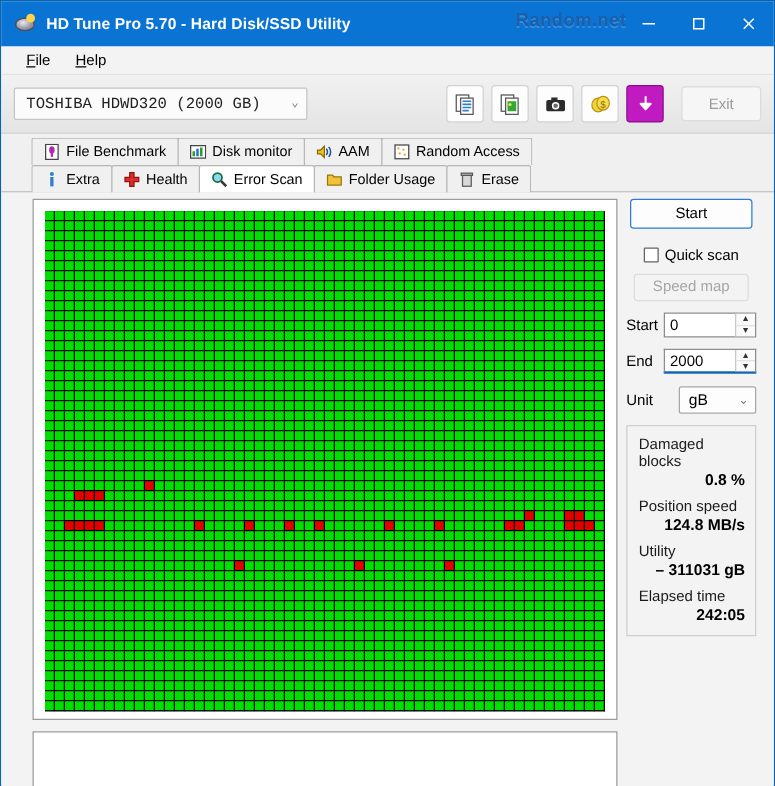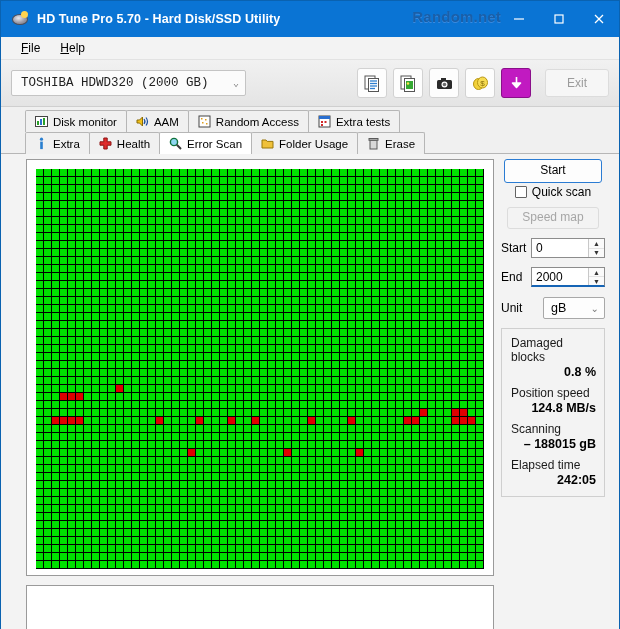--- a/index.html
+++ b/index.html
@@ -151,21 +151,21 @@
 
   
   .rightcol{
     position:absolute;left:500px;top:5px;width:104px;
   }
   .start-btn{
     width:96px;height:22px;margin:0 auto;display:block;
     background:#fdfdfd;border:1px solid #2b7cd3;border-radius:3px;
     font-size:12px;color:#000;text-align:center;line-height:20px;
   }
-  .qs-row{display:flex;align-items:center;justify-content:center;margin-top:2px;gap:5px;}
+  .qs-row{display:flex;align-items:center;justify-content:center;margin-top:14px;gap:5px;}
   .cbox{
     width:12px;height:12px;background:#fff;border:1px solid #636363;
     box-sizing:border-box;border-radius:1px;
   }
   .qs-label{font-size:12px;}
   .speedmap-btn{
     width:90px;height:20px;margin:8px auto 0;display:block;
     background:#f3f3f3;border:1px solid #dcdcdc;border-radius:3px;
     font-size:12px;color:#a6a6a6;text-align:center;line-height:18px;
   }
@@ -302,20 +302,28 @@
         </svg>
       </div>
       <div class="exit-btn">Exit</div>
     </div>
   </div>
 
   <div class="tabs">
     <div class="tabrow row1">
       <div class="tab">
         <svg class="tab-ico" viewBox="0 0 13 13">
+          <rect x="1.5" y="0.5" width="10" height="12" fill="#fff" stroke="#444"></rect>
+          <ellipse cx="6.5" cy="5" rx="2.2" ry="3" fill="#b02bb0"></ellipse>
+          <rect x="5.6" y="7.5" width="1.8" height="3" fill="#b02bb0"></rect>
+        </svg>
+        <span>File Benchmark</span>
+      </div>
+      <div class="tab">
+        <svg class="tab-ico" viewBox="0 0 13 13">
           <rect x="0.5" y="1.5" width="12" height="10" fill="#fff" stroke="#444"></rect>
           <rect x="2" y="6" width="2" height="4" fill="#2aa02a"></rect>
           <rect x="5" y="4" width="2" height="6" fill="#2a6fd0"></rect>
           <rect x="8" y="3" width="2" height="7" fill="#2aa02a"></rect>
         </svg>
         <span>Disk monitor</span>
       </div>
       <div class="tab">
         <svg class="tab-ico" viewBox="0 0 13 13">
           <path d="M1 5 H3.5 L6.5 2 V11 L3.5 8 H1 Z" fill="#f2c21a" stroke="#8a6a06"></path>
@@ -326,30 +334,20 @@
       </div>
       <div class="tab">
         <svg class="tab-ico" viewBox="0 0 13 13">
           <rect x="1" y="1" width="11" height="11" fill="#fff" stroke="#444"></rect>
           <rect x="3" y="3" width="1.5" height="1.5" fill="#e0a020"></rect>
           <rect x="7" y="4" width="1.5" height="1.5" fill="#e0a020"></rect>
           <rect x="4" y="7" width="1.5" height="1.5" fill="#e0a020"></rect>
           <rect x="8" y="8" width="1.5" height="1.5" fill="#e0a020"></rect>
         </svg>
         <span>Random Access</span>
-      </div>
-      <div class="tab">
-        <svg class="tab-ico" viewBox="0 0 13 13">
-          <rect x="1" y="1" width="11" height="11" fill="#fff" stroke="#444"></rect>
-          <rect x="1" y="1" width="11" height="3" fill="#2a6fd0"></rect>
-          <rect x="3" y="6" width="2" height="2" fill="#d02a2a"></rect>
-          <rect x="6.5" y="6" width="2" height="2" fill="#d02a2a"></rect>
-          <rect x="3" y="9" width="2" height="2" fill="#d02a2a"></rect>
-        </svg>
-        <span>Extra tests</span>
       </div>
     </div>
 
     <div class="tabrow row2">
       <div class="tab">
         <svg class="tab-ico" viewBox="0 0 13 13">
           <circle cx="6.5" cy="2.2" r="1.6" fill="#2a7fd0"></circle>
           <rect x="5.2" y="4.6" width="2.6" height="7.5" fill="#2a7fd0"></rect>
         </svg>
         <span>Extra</span>
@@ -3232,20 +3230,20 @@
           <span class="chev">⌄</span>
         </div>
       </div>
 
 
       <div class="stats">
         <div class="st-lab">Damaged blocks</div>
         <div class="st-val">0.8 %</div>
         <div class="st-lab">Position speed</div>
         <div class="st-val">124.8 MB/s</div>
-        <div class="st-lab">Scanning</div>
-        <div class="st-val">– 188015 gB</div>
+        <div class="st-lab">Utility</div>
+        <div class="st-val">– 311031 gB</div>
         <div class="st-lab">Elapsed time</div>
         <div class="st-val">242:05</div>
       </div>
     </div>
   </div>
 </div>
 
 </body></html>

